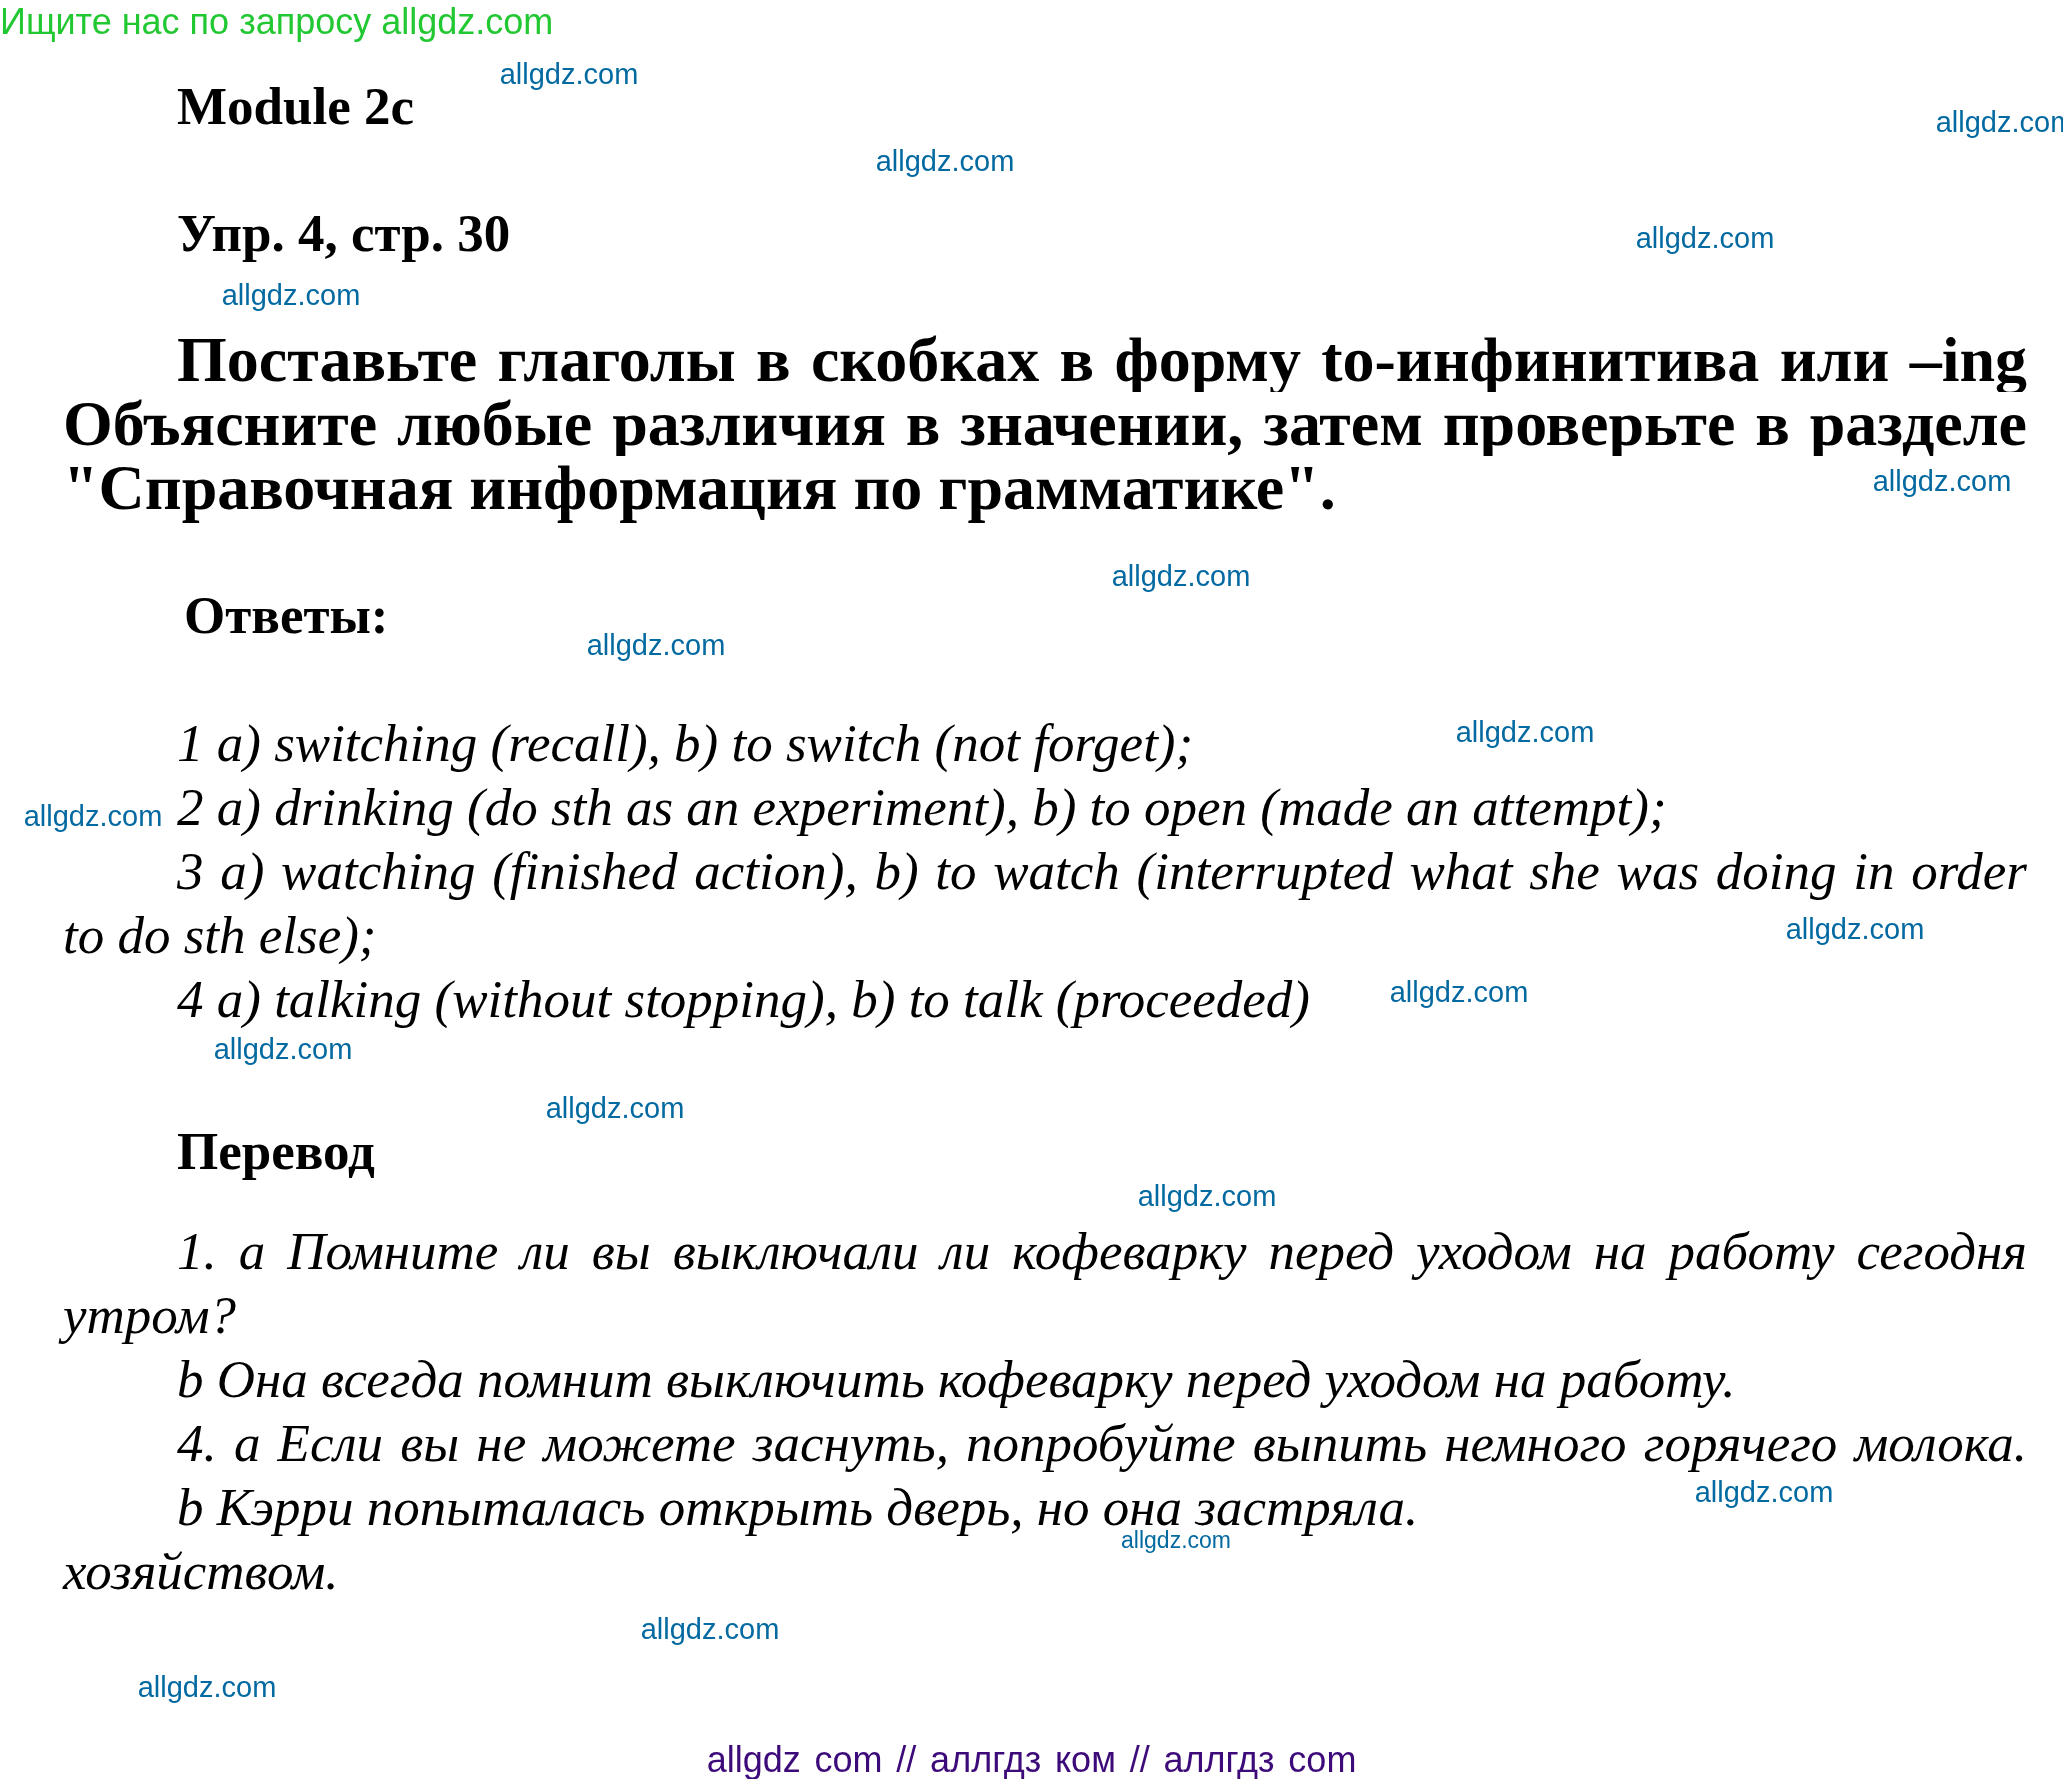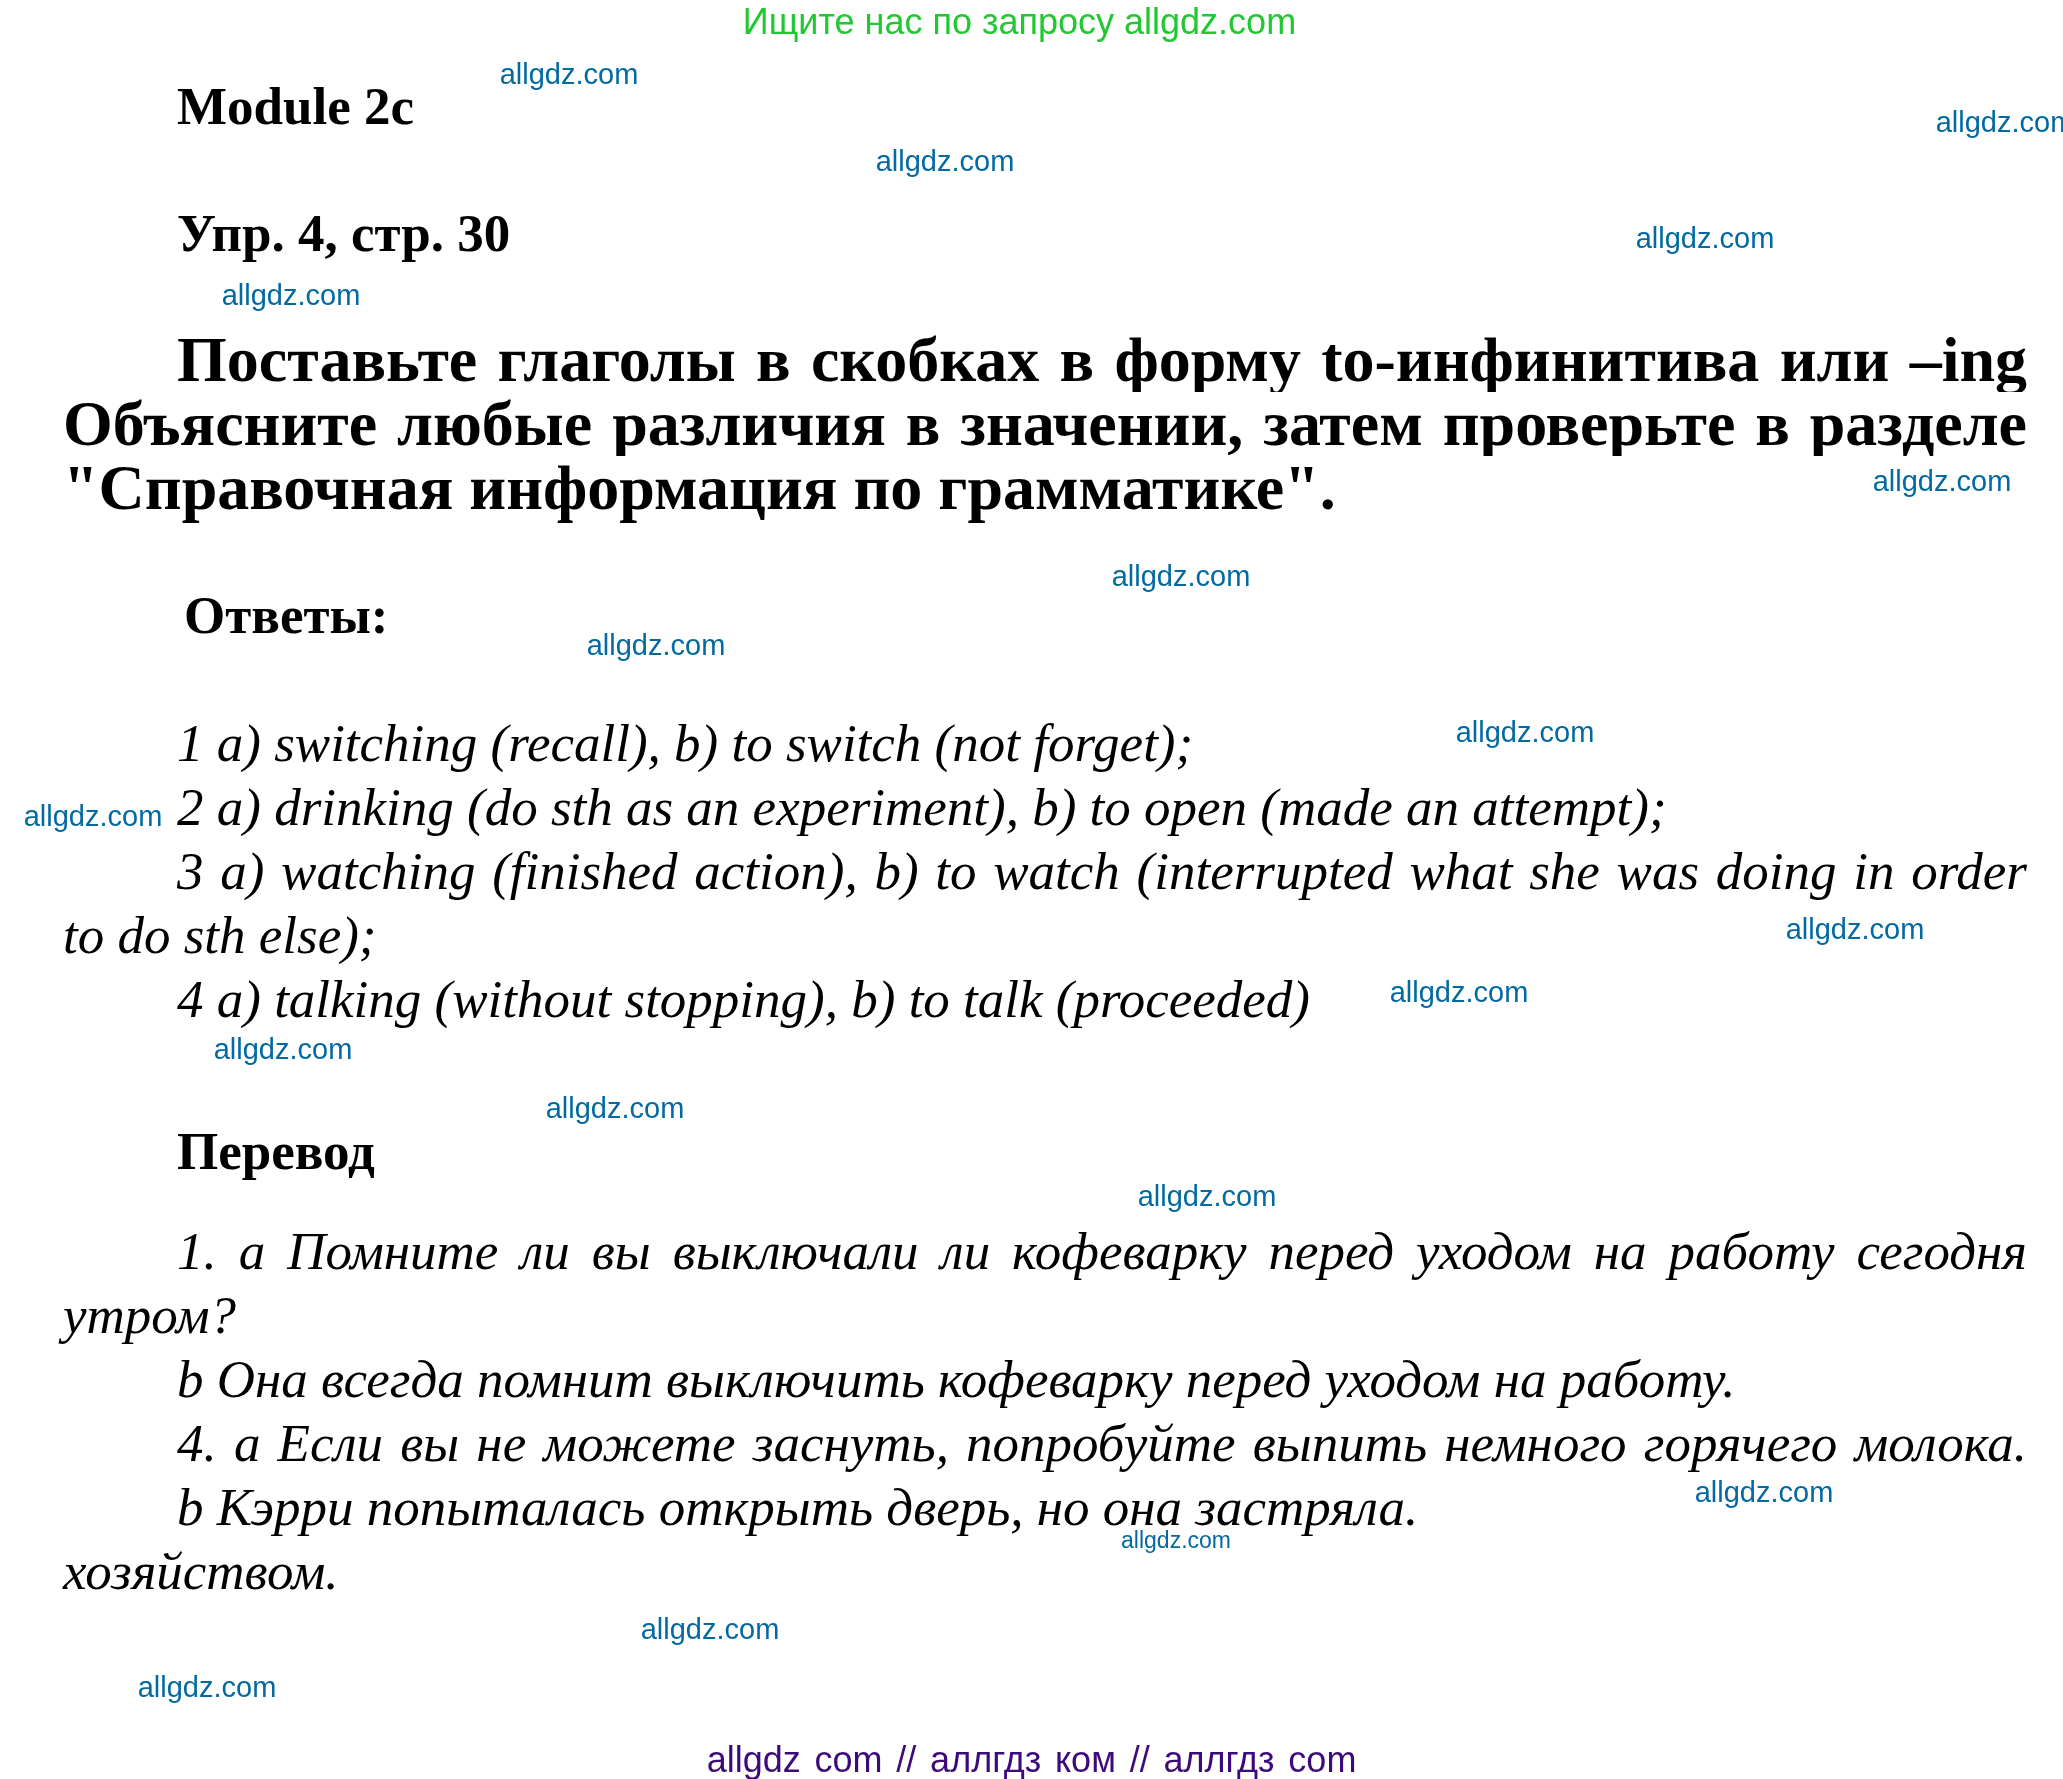--- a/index.html
+++ b/index.html
@@ -1,18 +1,18 @@
 <!DOCTYPE html>
 <html style="font-size:15px"><head>
 <meta charset="utf-8">
 <style>
   html, body { margin:0; padding:0; background:#ffffff; }
   body { width:2063px; height:1779px; position:relative; overflow:hidden; }
   .abs { position:absolute; white-space:nowrap; }
-  .banner { left:0; width:1995px; top:0; text-align:center; font-family:"Liberation Sans", sans-serif; font-size:36px; line-height:44px;padding-left:22px; }
+  .banner { left:0; width:1995px; top:0; text-align:left; font-family:"Liberation Sans", sans-serif; font-size:36px; line-height:44px; }
   .footer { left:0; width:2063px; top:1738px; text-align:center; font-family:"Liberation Sans", sans-serif; font-size:36px; line-height:44px; word-spacing:3.8px; }
   .h { font-family:"Liberation Serif", serif; font-weight:bold; color:#000; }
   .h1 { font-size:53px; line-height:61px; }
   .par { position:absolute; left:63px; width:1964px; font-family:"Liberation Serif", serif; color:#000; }
   .par .line { display:block; height:64px; line-height:64px; white-space:nowrap; }
   .par .just { text-align:justify; text-align-last:justify; white-space:normal; overflow:hidden; }
   .ind { padding-left:114px; }
   .bold { font-weight:bold; font-size:64px; }
   .reg { font-size:53px;font-style:italic; }
   .wm { position:absolute; font-family:"Liberation Sans", sans-serif; font-size:29px; line-height:32px; color:#0369a1; transform:translate(-50%,-50%); white-space:nowrap; }

